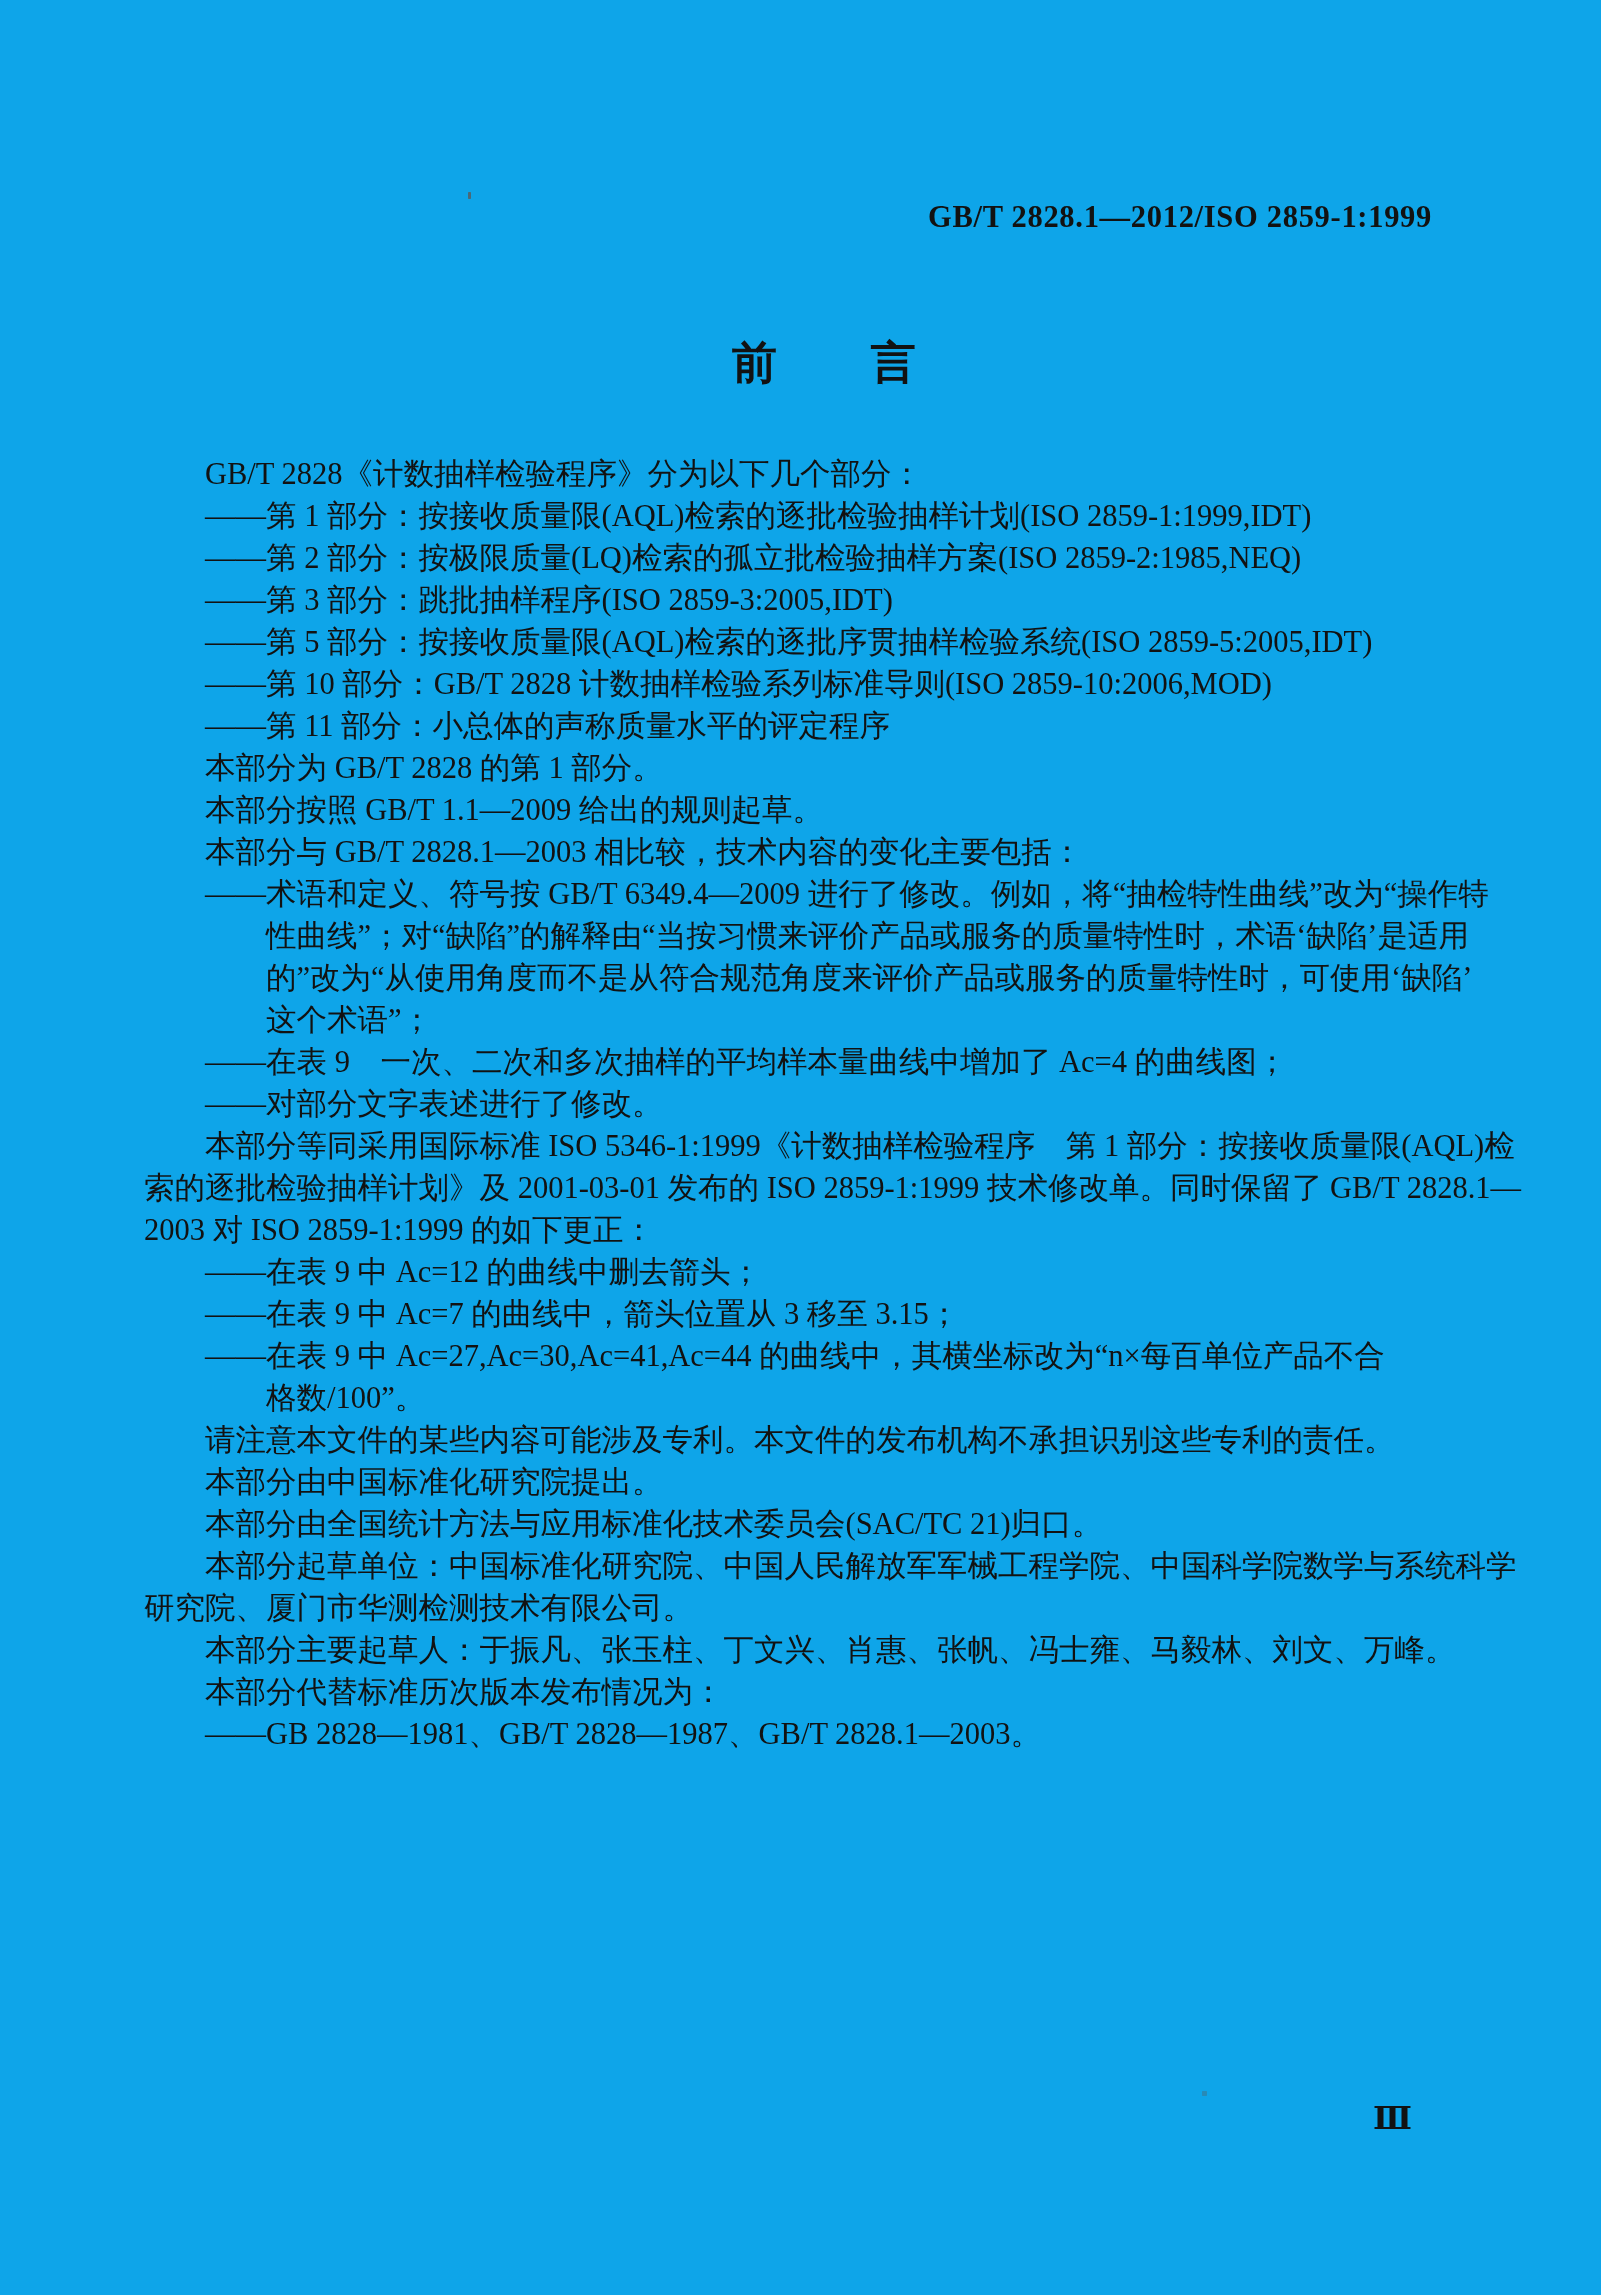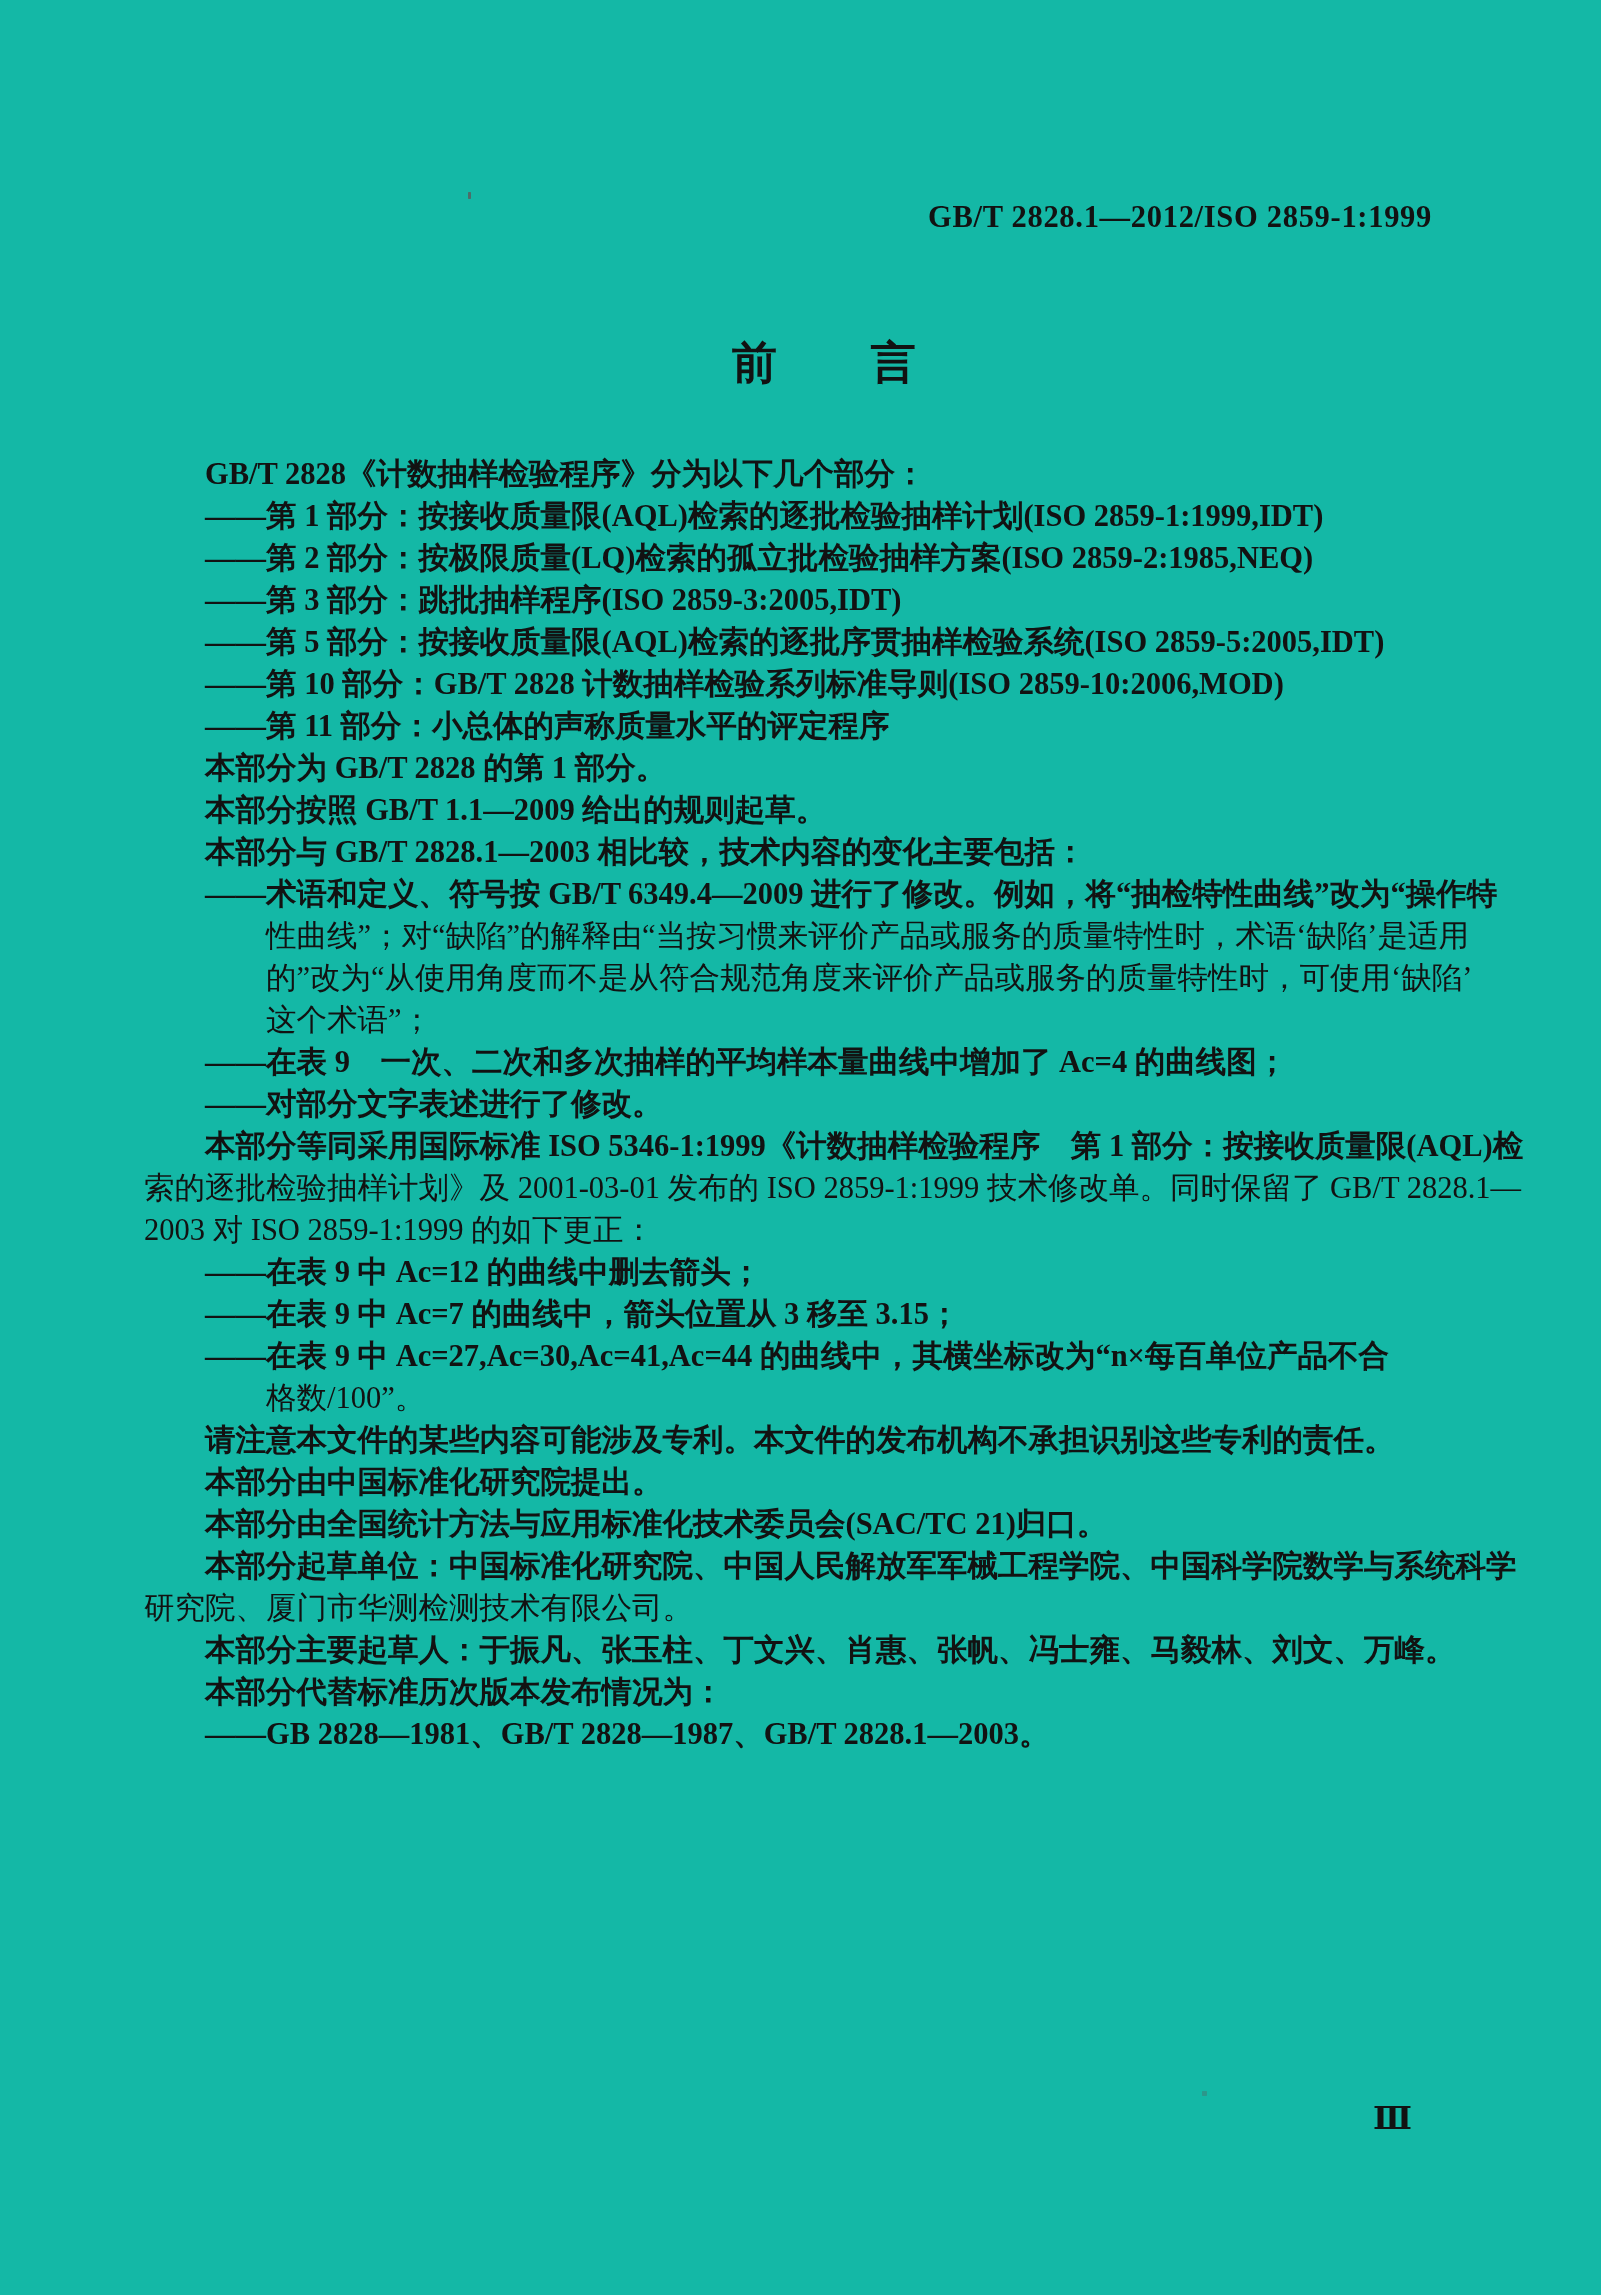--- a/index.html
+++ b/index.html
@@ -1,19 +1,19 @@
 <!DOCTYPE html>
 <html style="font-size:10.6px"><head>
 <meta charset="utf-8">
 <style>
   html,body{margin:0;padding:0;background:#e8e8e8;}
   .page{
     position:relative;
     width:1601px;height:2295px;
-    background:#14b8a6;
+    background:#0ea5e9;
     overflow:hidden;
     font-family:"Liberation Serif","DejaVu Serif",serif;
     color:#121212;
   }
   .std-header{
     position:absolute;
     top:200px;right:169px;
     font-size:30.5px;
     font-weight:700;
     letter-spacing:0.7px;
@@ -36,21 +36,21 @@
     left:144px;top:453px;
     width:1333px;
   }
   .line{
     height:42px;
     line-height:42px;
     font-size:30.5px;
     white-space:nowrap;
   }
   .ind-0{padding-left:0;}
-  .ind-2{padding-left:61px;font-weight:bold;}
+  .ind-2{padding-left:61px;}
   .ind-4{padding-left:122px;}
   .page-number{
     position:absolute;
     top:2099px;left:1373px;
     font-size:32px;
     font-weight:700;
   }
   .artifact{
     position:absolute;
     background:#5a5a5a;

